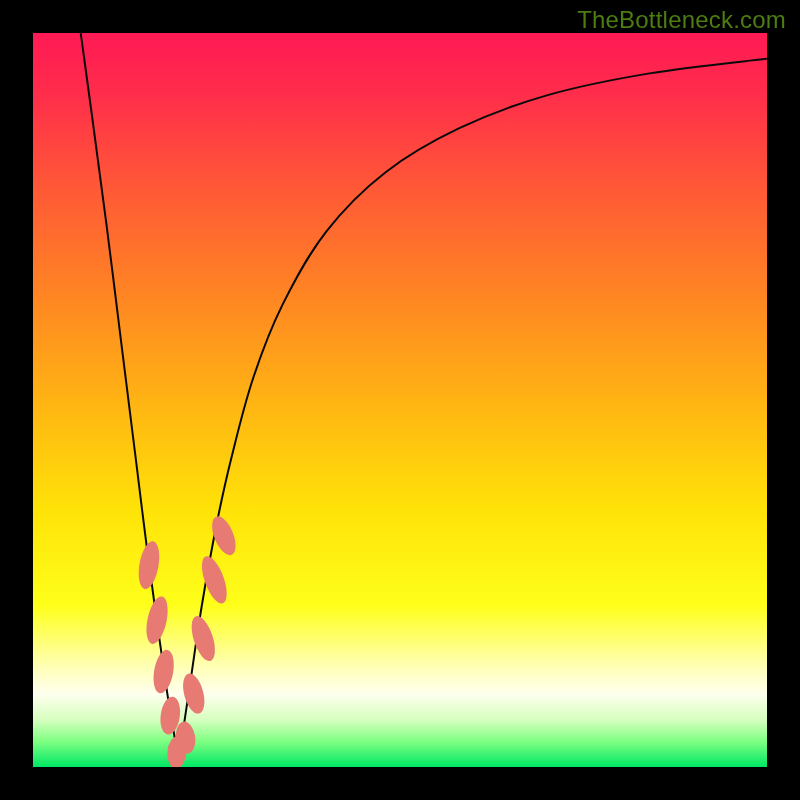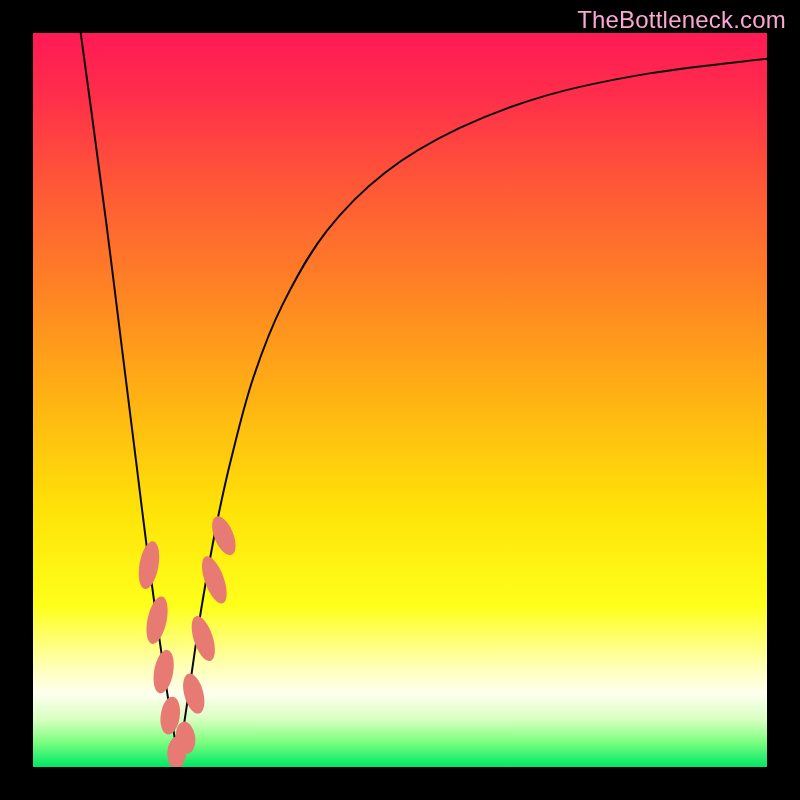--- a/index.html
+++ b/index.html
@@ -20,21 +20,21 @@
     overflow: hidden;
   }
   .gradient {
     position: absolute;
     inset: 0;
   }
   .watermark {
     position: absolute;
     top: 6px;
     right: 14px;
-    color: #f9a8d4;
+    color: #4d7c0f;
     font-size: 24px;
     letter-spacing: 0.2px;
     font-weight: 500;
   }
   svg.curve {
     position: absolute;
     inset: 0;
     width: 734px;
     height: 734px;
     overflow: visible;

